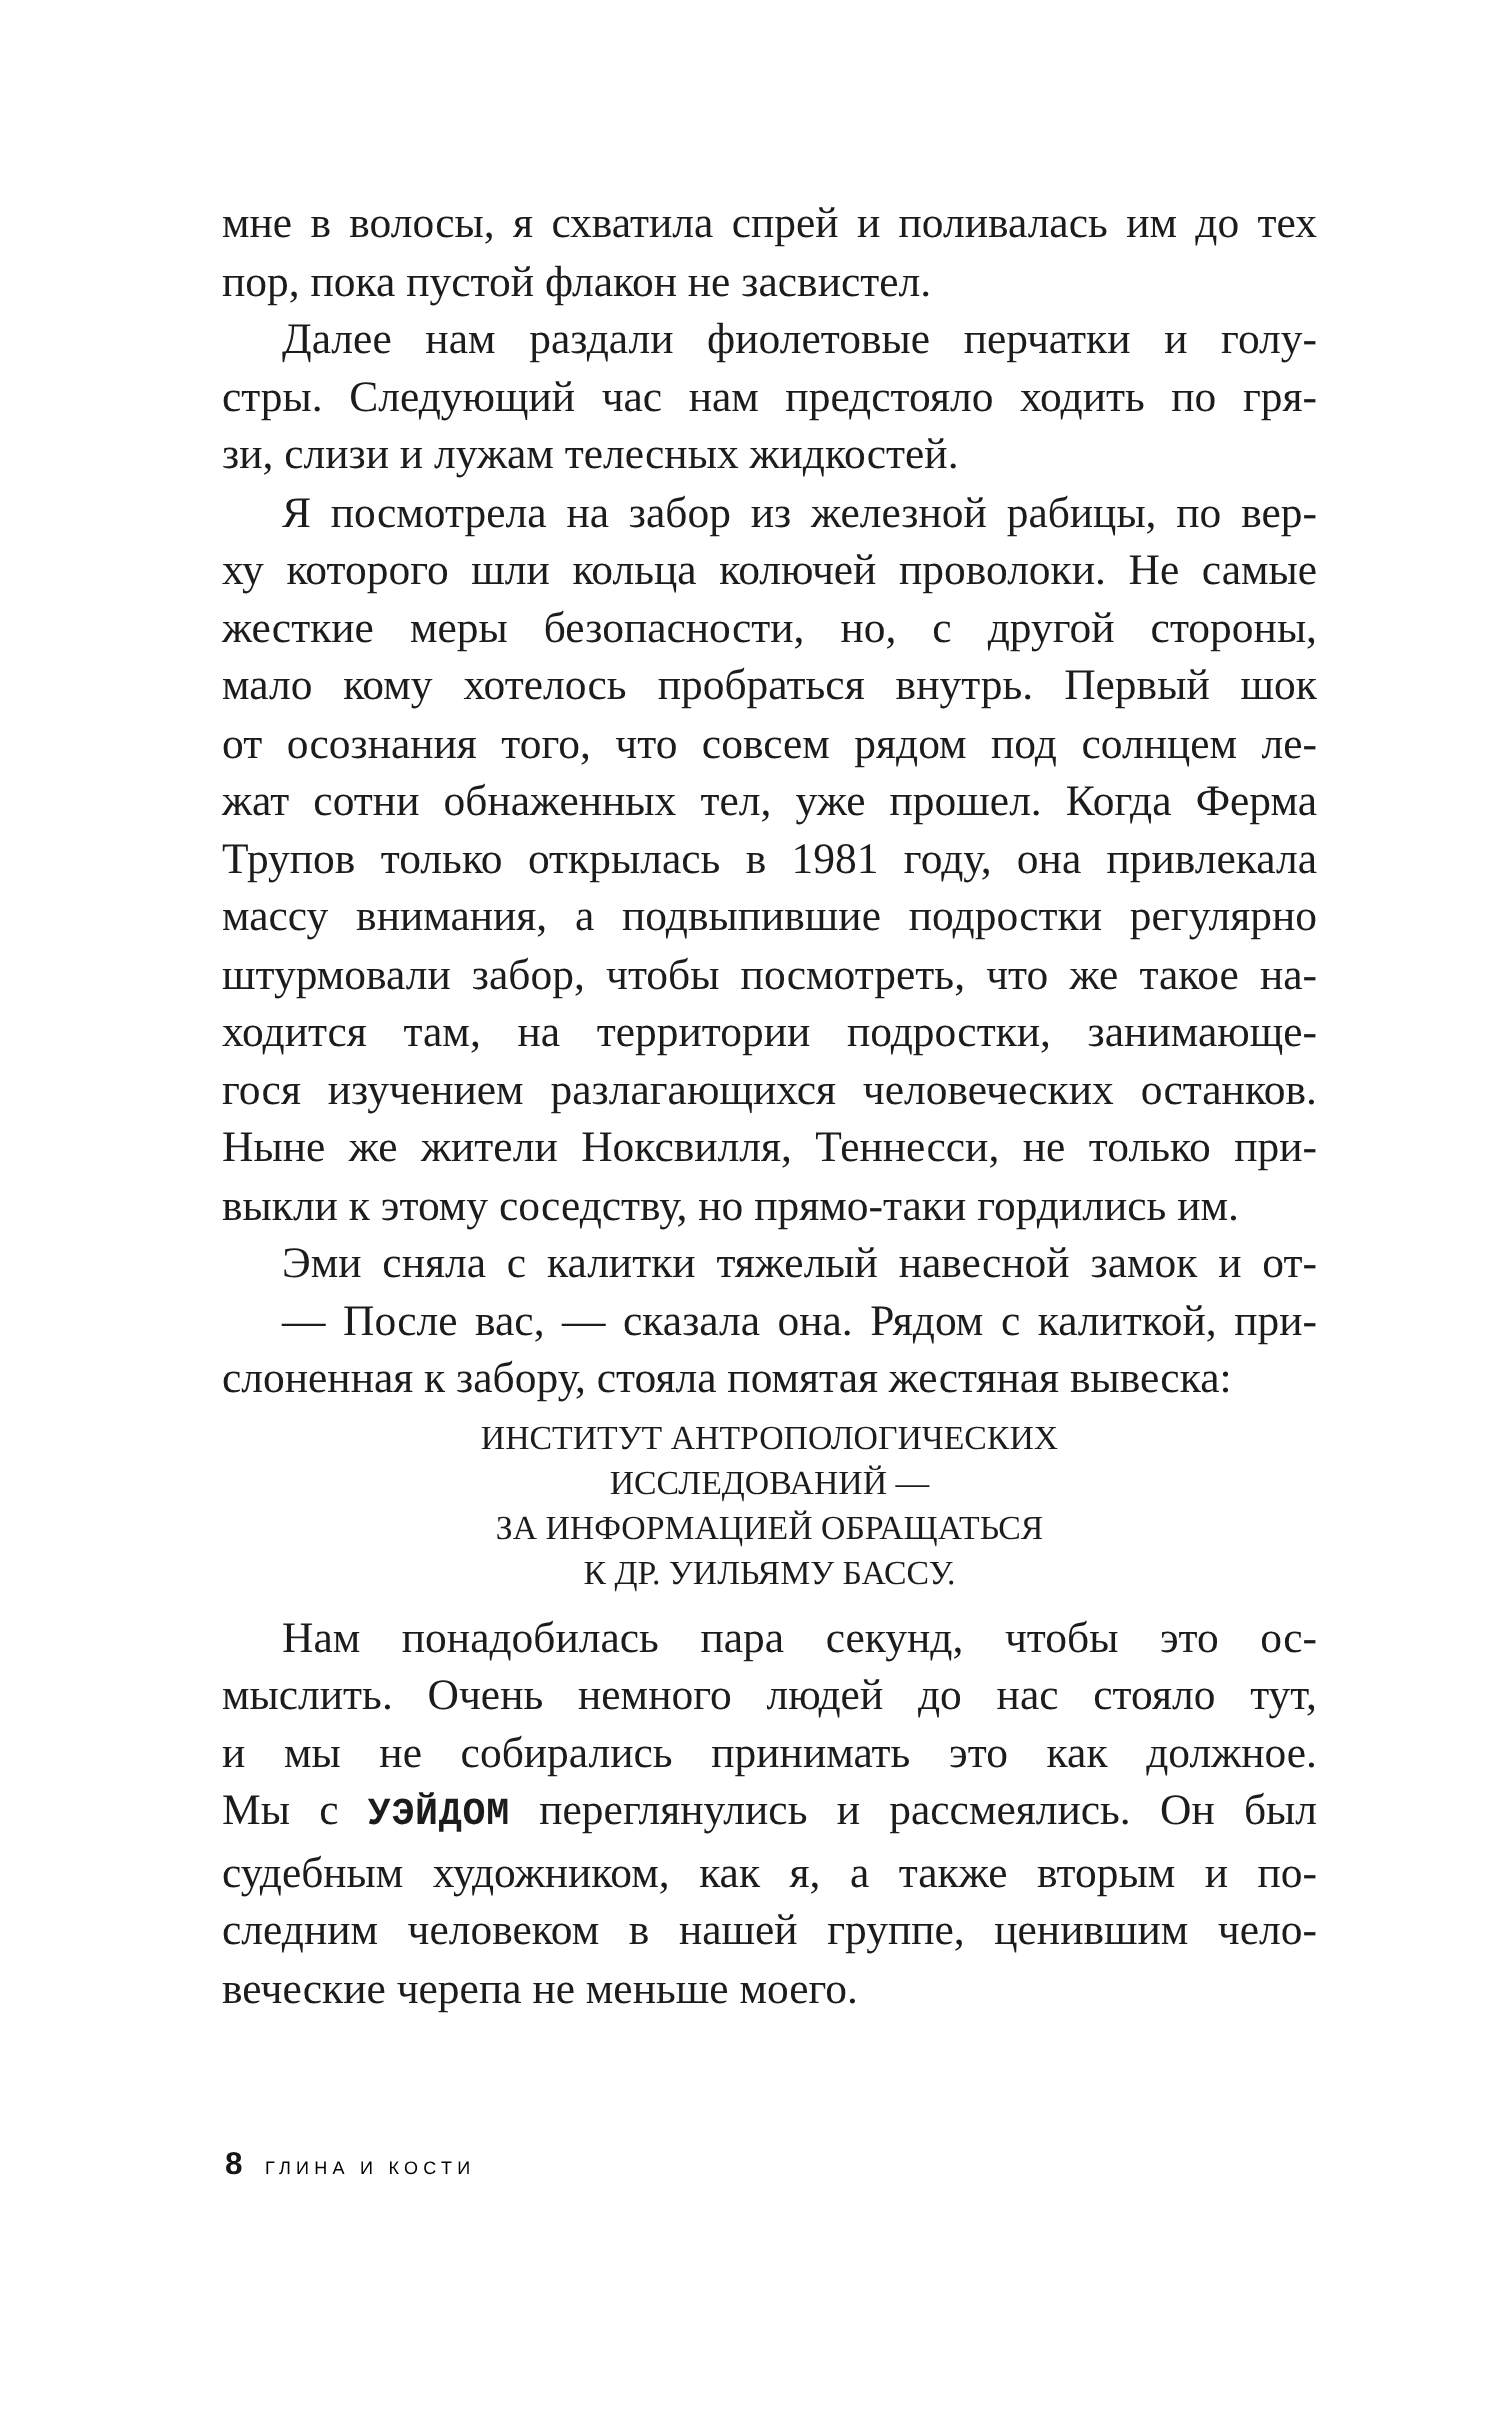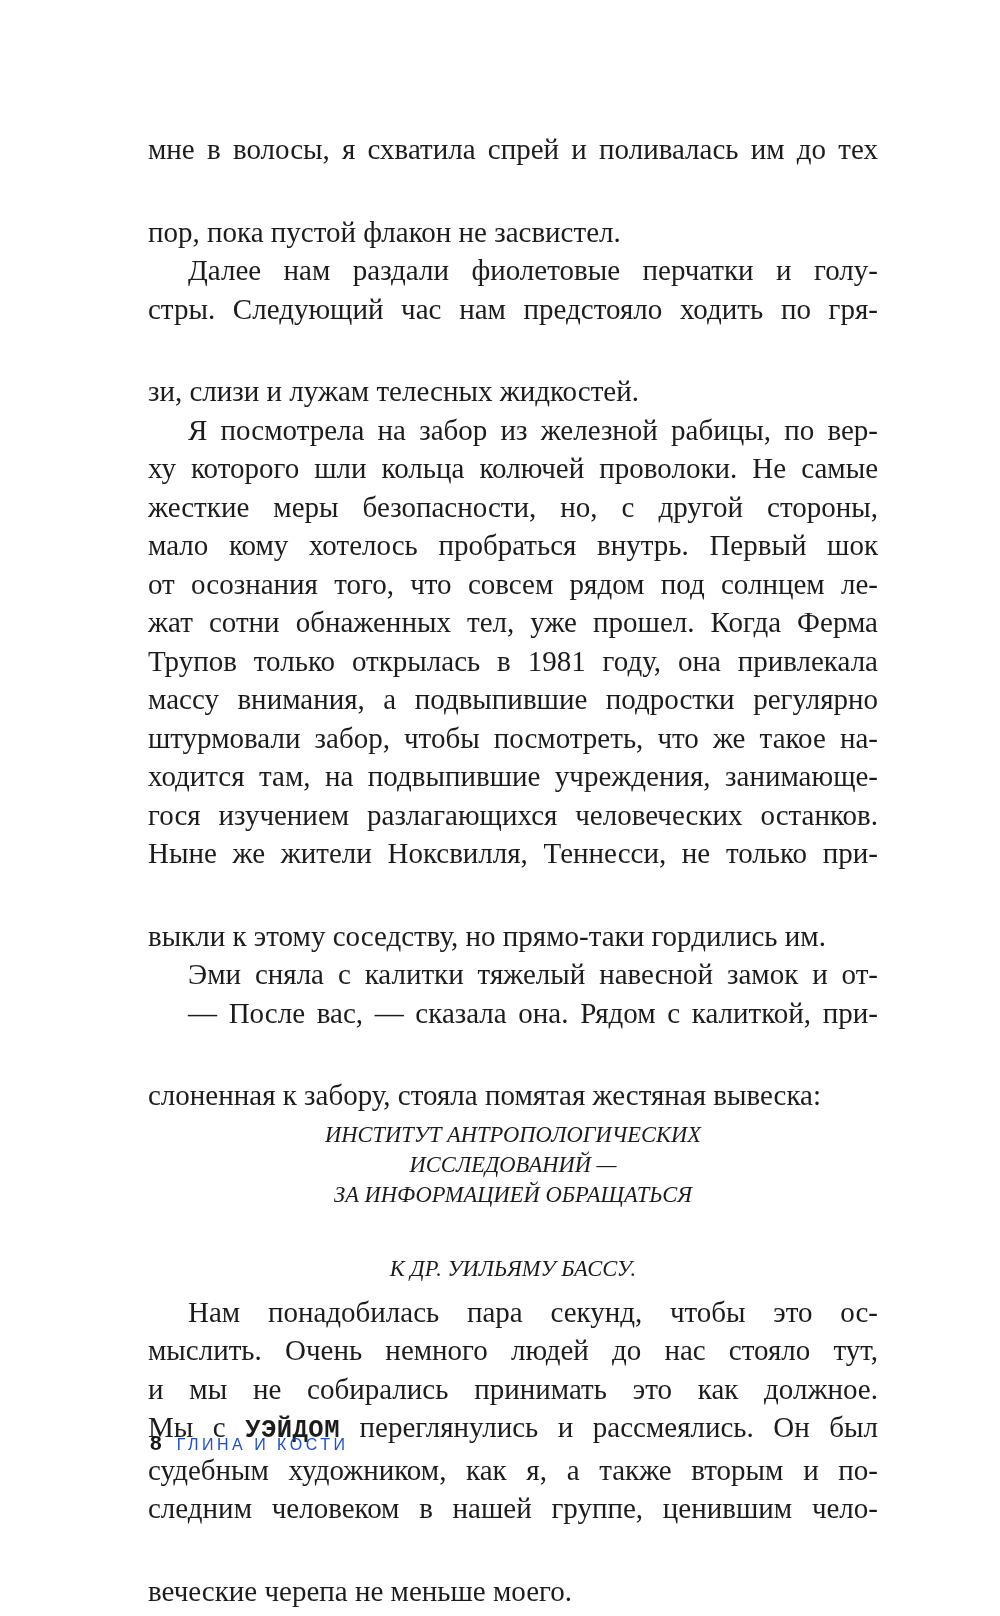--- a/index.html
+++ b/index.html
@@ -18,28 +18,27 @@
     font-family: "Liberation Serif", serif;
     font-size: 29px;
     line-height: 38.5px;
     color: #1c1c1c;
   }
   .para { margin: 0; }
   .para .line {
     text-align: justify;
     text-align-last: justify;
   }
-  .para .line.last { text-align-last: left; margin-top: 44px; }
+  .para .line.last { text-align-last: left; }
   .para.indent .line.first { text-indent: 40px; }
   .para.sign {
     text-align: center;
     font-size: 22.5px;
     line-height: 30px;
     margin: 5px 0 9px 0;
-    font-style: italic;
   }
   .para.sign .line,
   .para.sign .line.last {
     text-align: center;
     text-align-last: center;
   }
   .run-sans {
     font-family: Liberation Mono, monospace;
     font-weight: 600;
     font-size: 0.88em;
@@ -53,23 +52,23 @@
     align-items: baseline;
     gap: 15px;
     font-family: "Liberation Sans", sans-serif;
   }
   .footer .num {
     font-size: 21px;
     font-weight: 700;
     color: #161616;
   }
   .footer .title {
-    font-size: 16px;
+    font-size: 12px;
     letter-spacing: 3.5px;
-    color: #1d4ed8;
+    color: #000000;
   }
 </style>
 </head>
 <body>
 
 <div class="page">
 
   <div class="text-block">
       <div class="para body">
         <div class="line first">мне в волосы, я схватила спрей и поливалась им до тех</div>
@@ -83,21 +82,21 @@
       <div class="para body indent">
         <div class="line first">Я посмотрела на забор из железной рабицы, по вер-</div>
         <div class="line">ху которого шли кольца колючей проволоки. Не самые</div>
         <div class="line">жесткие меры безопасности, но, с другой стороны,</div>
         <div class="line">мало кому хотелось пробраться внутрь. Первый шок</div>
         <div class="line">от осознания того, что совсем рядом под солнцем ле-</div>
         <div class="line">жат сотни обнаженных тел, уже прошел. Когда Ферма</div>
         <div class="line">Трупов только открылась в 1981 году, она привлекала</div>
         <div class="line">массу внимания, а подвыпившие подростки регулярно</div>
         <div class="line">штурмовали забор, чтобы посмотреть, что же такое на-</div>
-        <div class="line">ходится там, на подвыпившие учреждения, занимающе-</div>
+        <div class="line">ходится там, на территории подростки, занимающе-</div>
         <div class="line">гося изучением разлагающихся человеческих останков.</div>
         <div class="line">Ныне же жители Ноксвилля, Теннесси, не только при-</div>
         <div class="line last">выкли к этому соседству, но прямо-таки гордились им.</div>
       </div>
       <div class="para body indent">
         <div class="line first">Эми сняла с калитки тяжелый навесной замок и от-</div>
       </div>
       <div class="para body indent">
         <div class="line first">— После вас, — сказала она. Рядом с калиткой, при-</div>
         <div class="line last">слоненная к забору, стояла помятая жестяная вывеска:</div>

